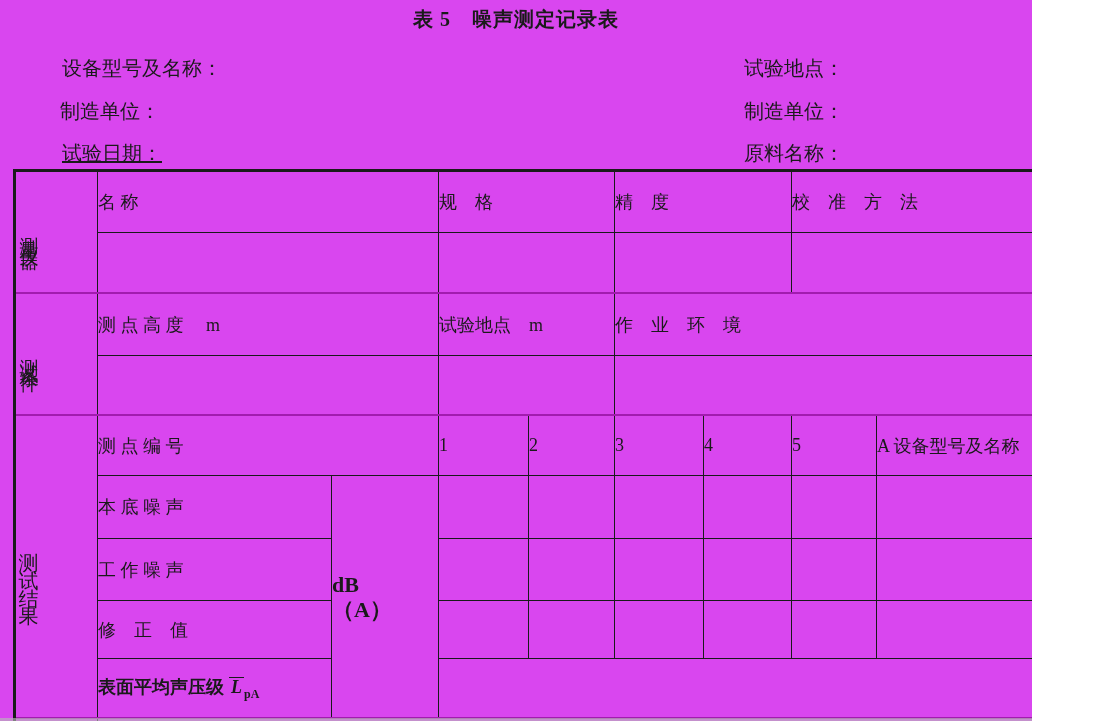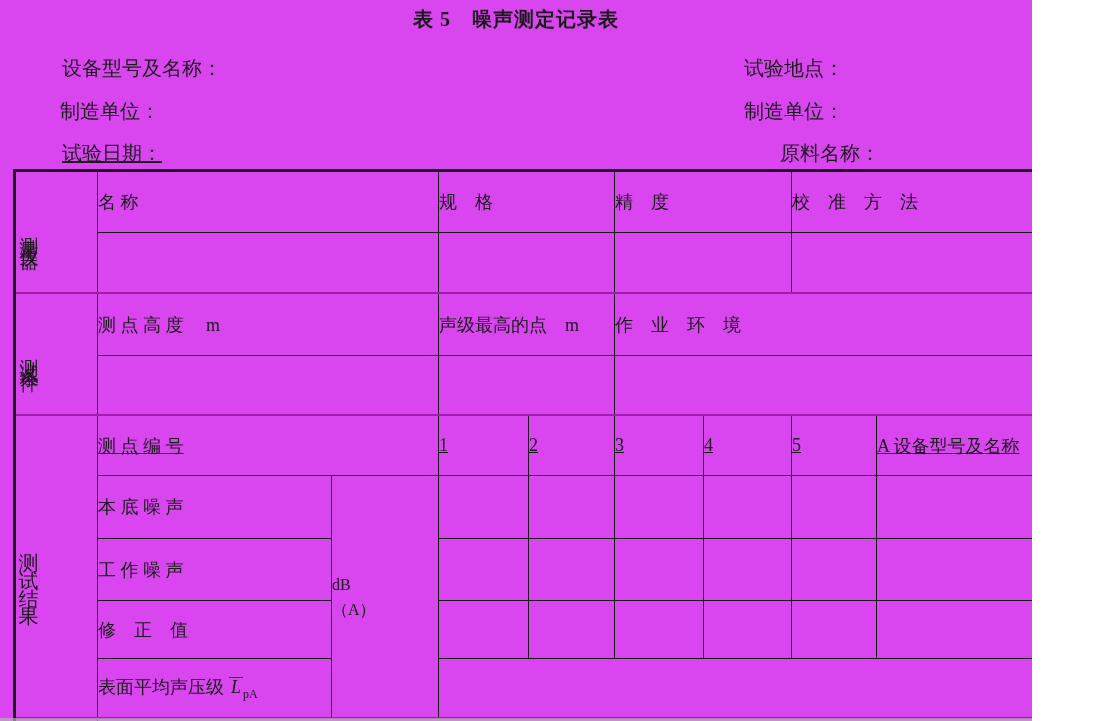--- a/index.html
+++ b/index.html
@@ -11,48 +11,48 @@
   .doc-title {
     position:absolute; top:6px; left:0; width:100%; text-align:center;
     font-size:20px; font-weight:bold; letter-spacing:1px;
   }
   .info-line { position:absolute; font-size:20px; white-space:nowrap; }
   .il0 { left:62px;  top:55px; }
   .il1 { left:60px;  top:98px; }
   .il2 { left:62px;  top:140px;text-decoration:underline; }
   .ir0 { left:744px; top:55px; }
   .ir1 { left:744px; top:98px; }
-  .ir2 { left:780px; top:140px; }
+  .ir2 { left:744px; top:140px; }
 
   table.rec {
     position:absolute; left:13px; top:169px; width:1080px;
     border-collapse:collapse; table-layout:fixed;
     border:3px solid #1a1a1a; border-bottom:0;
   }
   table.rec td {
     border:1px solid #1a1a1a; text-align:left; vertical-align:middle;
     font-size:18px; padding:0; overflow:hidden;
   }
   tr.sec > td { border-top:2px solid #a21caf; }
   tr.r1 > td { height:60px; } tr.r2 > td { height:59px; }
   tr.r3 > td { height:61px; } tr.r4 > td { height:58px; }
-  tr.r5 > td { height:59px;text-decoration:underline; } tr.r6 > td { height:62px; }
+  tr.r5 > td { height:59px; } tr.r6 > td { height:62px; }
   tr.r7 > td { height:61px; } tr.r8 > td { height:57px; }
   tr.r9 > td { height:58px; } tr.r10 > td { height:18px; }
 
   .vtext {
     display:inline-block; writing-mode:vertical-lr; text-orientation:upright;
     white-space:nowrap; font-weight:bold; font-weight:normal;
   }
   .vt-a { font-size:19px; letter-spacing:5px;  padding-top:5px; }
   .vt-b { font-size:20px; letter-spacing:18px; padding-top:18px; }
 
-  .unit-cell div { line-height:25px; font-size:16px; }
+  .unit-cell div { line-height:25px; font-size:22px;font-weight:bold; }
 
-  .surface-cell { font-size:17px; }
+  .surface-cell { font-size:17px;font-weight:bold; }
   .lsym {
     font-style:italic; border-top:1.5px solid #1a1a1a;
     padding:0 2px; margin-left:5px; font-size:18px; line-height:1;
     display:inline-block;
   }
   .lsub { font-size:12px; }
 
   .num-cell { font-size:17px; }
 
   .page-edge {
@@ -102,21 +102,21 @@
       <td colspan="2"></td>
       <td colspan="2"></td>
       <td colspan="2"></td>
     </tr>
 
     <tr class="r3 sec">
       <td rowspan="2">
         <div class="vtext vt-a">测试条件</div>
       </td>
       <td colspan="2">测 点 高 度　 m</td>
-      <td colspan="2">声级最高的点　m</td>
+      <td colspan="2">试验地点　m</td>
       <td colspan="4">作　业　环　境</td>
     </tr>
     <tr class="r4">
       <td colspan="2"></td>
       <td colspan="2"></td>
       <td colspan="4"></td>
     </tr>
 
     <tr class="r5 sec">
       <td rowspan="5">

